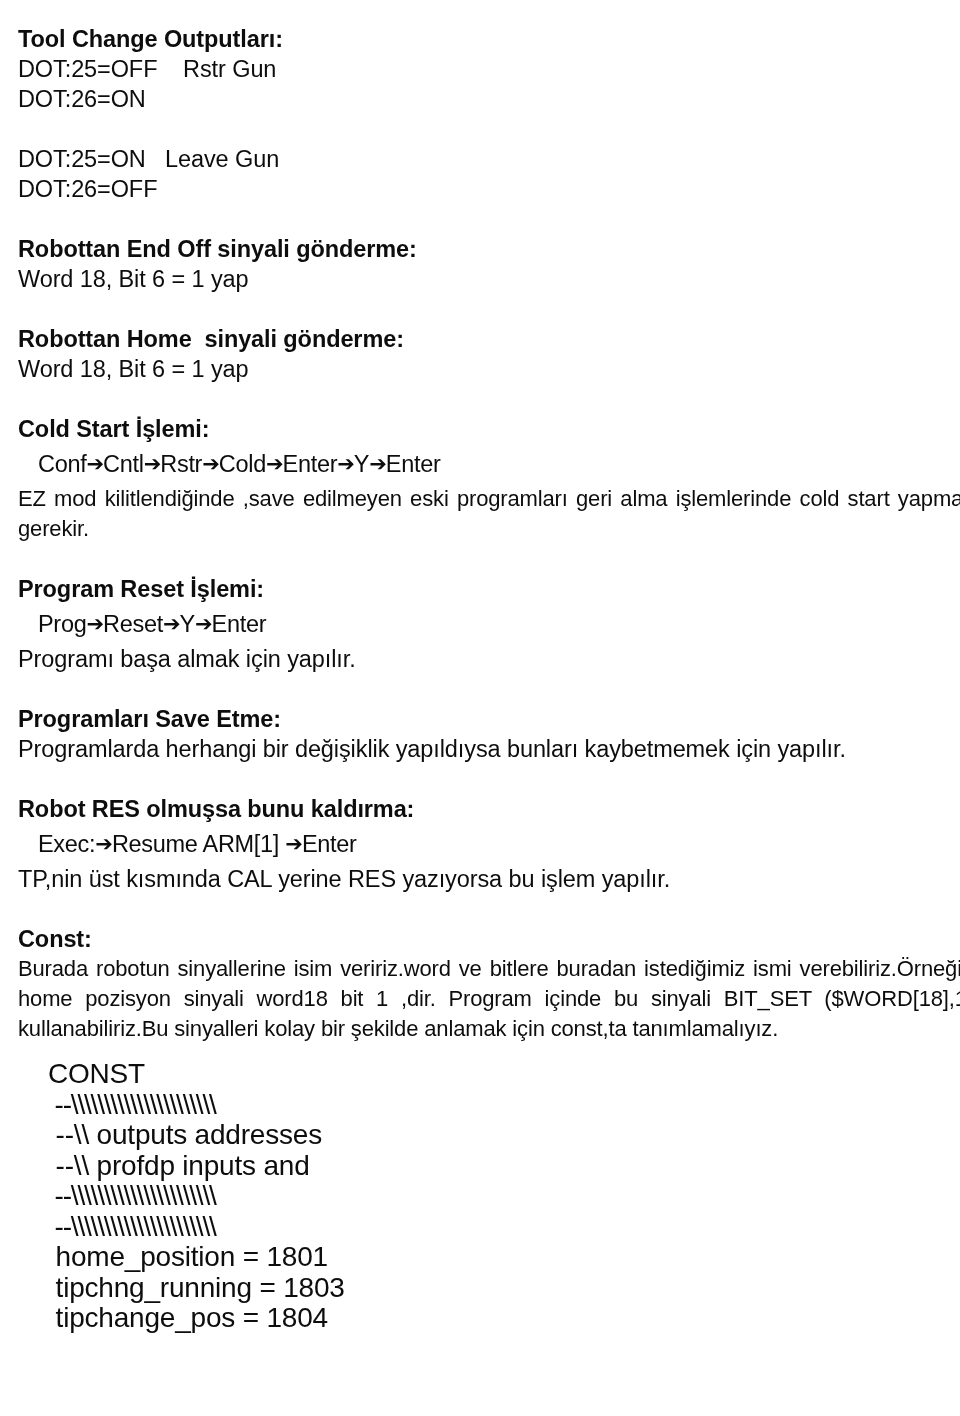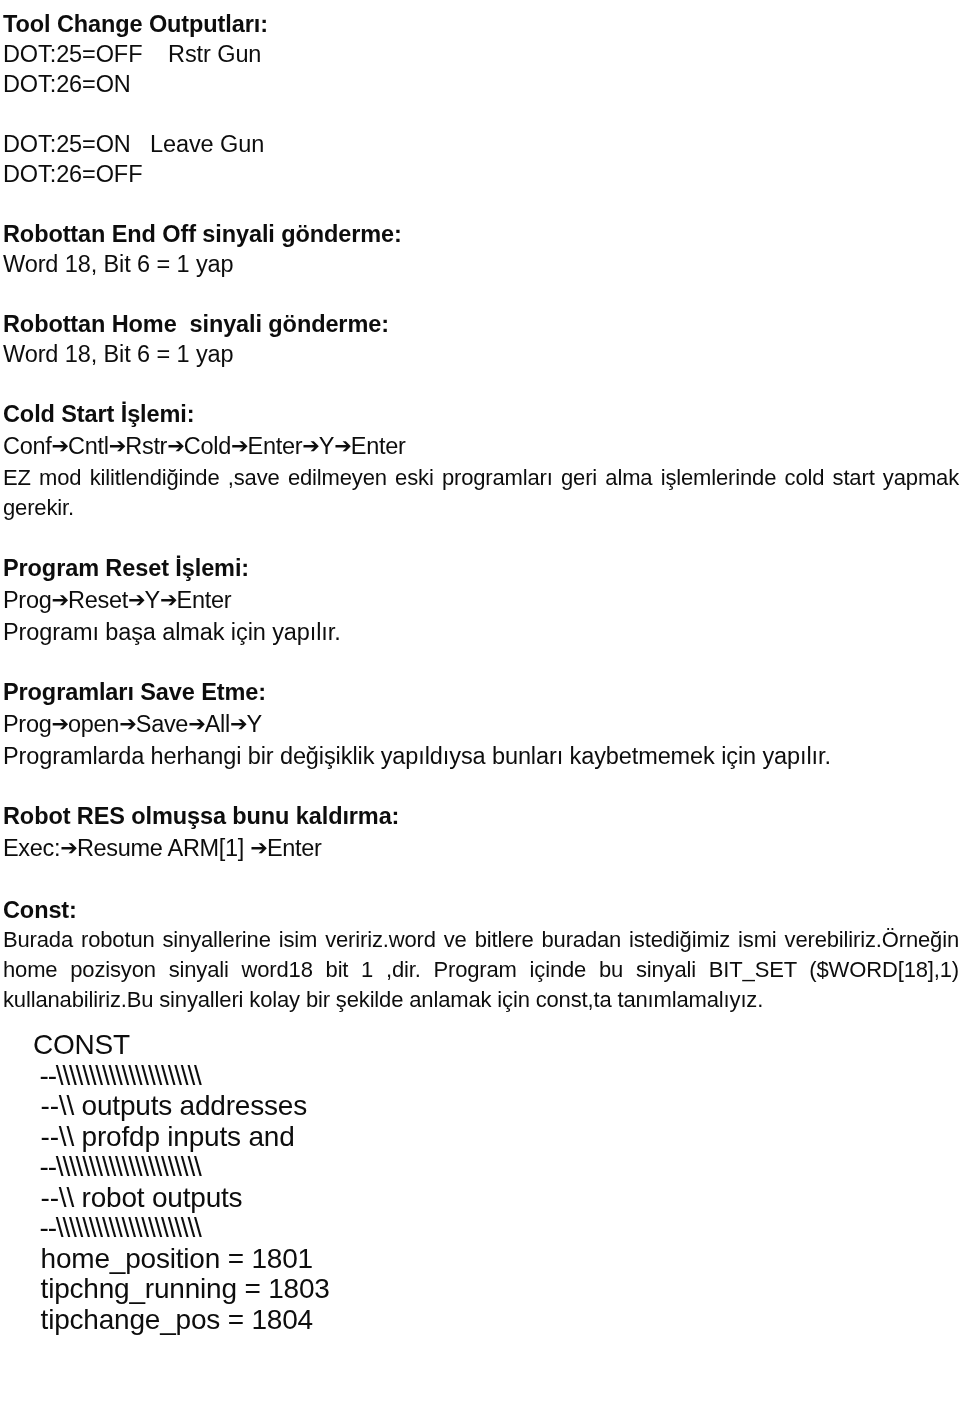--- a/index.html
+++ b/index.html
@@ -12,21 +12,21 @@
     width: 960px;
     height: 1416px;
     overflow: hidden;
     font-family: "Liberation Sans", "DejaVu Sans", sans-serif;
     color: #0d0d0d;
     -webkit-font-smoothing: antialiased;
   }
   .page {
     width: 960px;
     height: 1416px;
-    padding: 1px;
+    padding: 16px;
     box-sizing: border-box;
     position: relative;
   }
   .doc {
     padding: 8px 2px 0 2px;
   }
 
   
   .line {
     font-size: 23.5px;
@@ -40,23 +40,24 @@
   .spacer {
     height: 30px;
   }
   .spacer.half {
     height: 15px;
   }
 
   
   .shortcut {
     font-size: 23.5px;
-    line-height: 34px;
+    line-height: 40px;
     white-space: pre;
     letter-spacing: -0.3px;
+    margin-left: 20px;
   }
   .shortcut .arrow {
     font-family: "DejaVu Sans", sans-serif;
     font-size: 21px;
     font-weight: bold;
     vertical-align: 1px;
     letter-spacing: -1px;
   }
 
   
@@ -129,39 +130,39 @@
     <div class="block">
       <div class="line bold">Program Reset İşlemi:</div>
       <div class="shortcut"><span>Prog</span><span class="arrow">➔</span><span>Reset</span><span class="arrow">➔</span><span>Y</span><span class="arrow">➔</span><span>Enter</span></div>
       <div class="line">Programı başa almak için yapılır.</div>
     </div>
 
     <div class="spacer"></div>
 
     <div class="block">
       <div class="line bold">Programları Save Etme:</div>
-      <div class="shortcut"><span>Prog</span><span class="arrow">➔</span><span>open</span><span class="arrow">➔</span><span>Save</span><span class="arrow">➔</span><span>All</span><span class="arrow">➔</span><span>Y</span></div>
       <div class="line">Programlarda herhangi bir değişiklik yapıldıysa bunları kaybetmemek için yapılır.</div>
     </div>
 
     <div class="spacer"></div>
 
     <div class="block">
       <div class="line bold">Robot RES olmuşsa bunu kaldırma:</div>
       <div class="shortcut"><span>Exec:</span><span class="arrow">➔</span><span>Resume ARM[1] </span><span class="arrow">➔</span><span>Enter</span></div>
+      <div class="line">TP,nin üst kısmında CAL yerine RES yazıyorsa bu işlem yapılır.</div>
     </div>
 
     <div class="spacer"></div>
 
     <div class="block">
       <div class="line bold">Const:</div>
       <div class="para last-left">Burada robotun sinyallerine isim veririz.word ve bitlere buradan istediğimiz ismi verebiliriz.Örneğin home pozisyon sinyali word18 bit 1 ,dir. Program içinde bu sinyali BIT_SET ($WORD[18],1) kullanabiliriz.Bu sinyalleri kolay bir şekilde anlamak için const,ta tanımlamalıyız.</div>
     </div>
 
     <div class="spacer half"></div>
 
     <div class="block">
       <div class="code">CONST</div>
-      <div class="code"><div class="sep"> --\\\\\\\\\\\\\\\\\\\\\\</div><div> --\\ outputs addresses</div><div> --\\ profdp inputs and</div><div class="sep"> --\\\\\\\\\\\\\\\\\\\\\\</div><div> --\\ robot outputs</div><div class="sep"> --\\\\\\\\\\\\\\\\\\\\\\</div><div> home_position = 1801</div><div> tipchng_running = 1803</div><div> tipchange_pos = 1804</div></div>
+      <div class="code"><div class="sep"> --\\\\\\\\\\\\\\\\\\\\\\</div><div> --\\ outputs addresses</div><div> --\\ profdp inputs and</div><div class="sep"> --\\\\\\\\\\\\\\\\\\\\\\</div><div class="sep"> --\\\\\\\\\\\\\\\\\\\\\\</div><div> home_position = 1801</div><div> tipchng_running = 1803</div><div> tipchange_pos = 1804</div></div>
     </div>
 
   </div>
 </div>
 
 </body></html>

